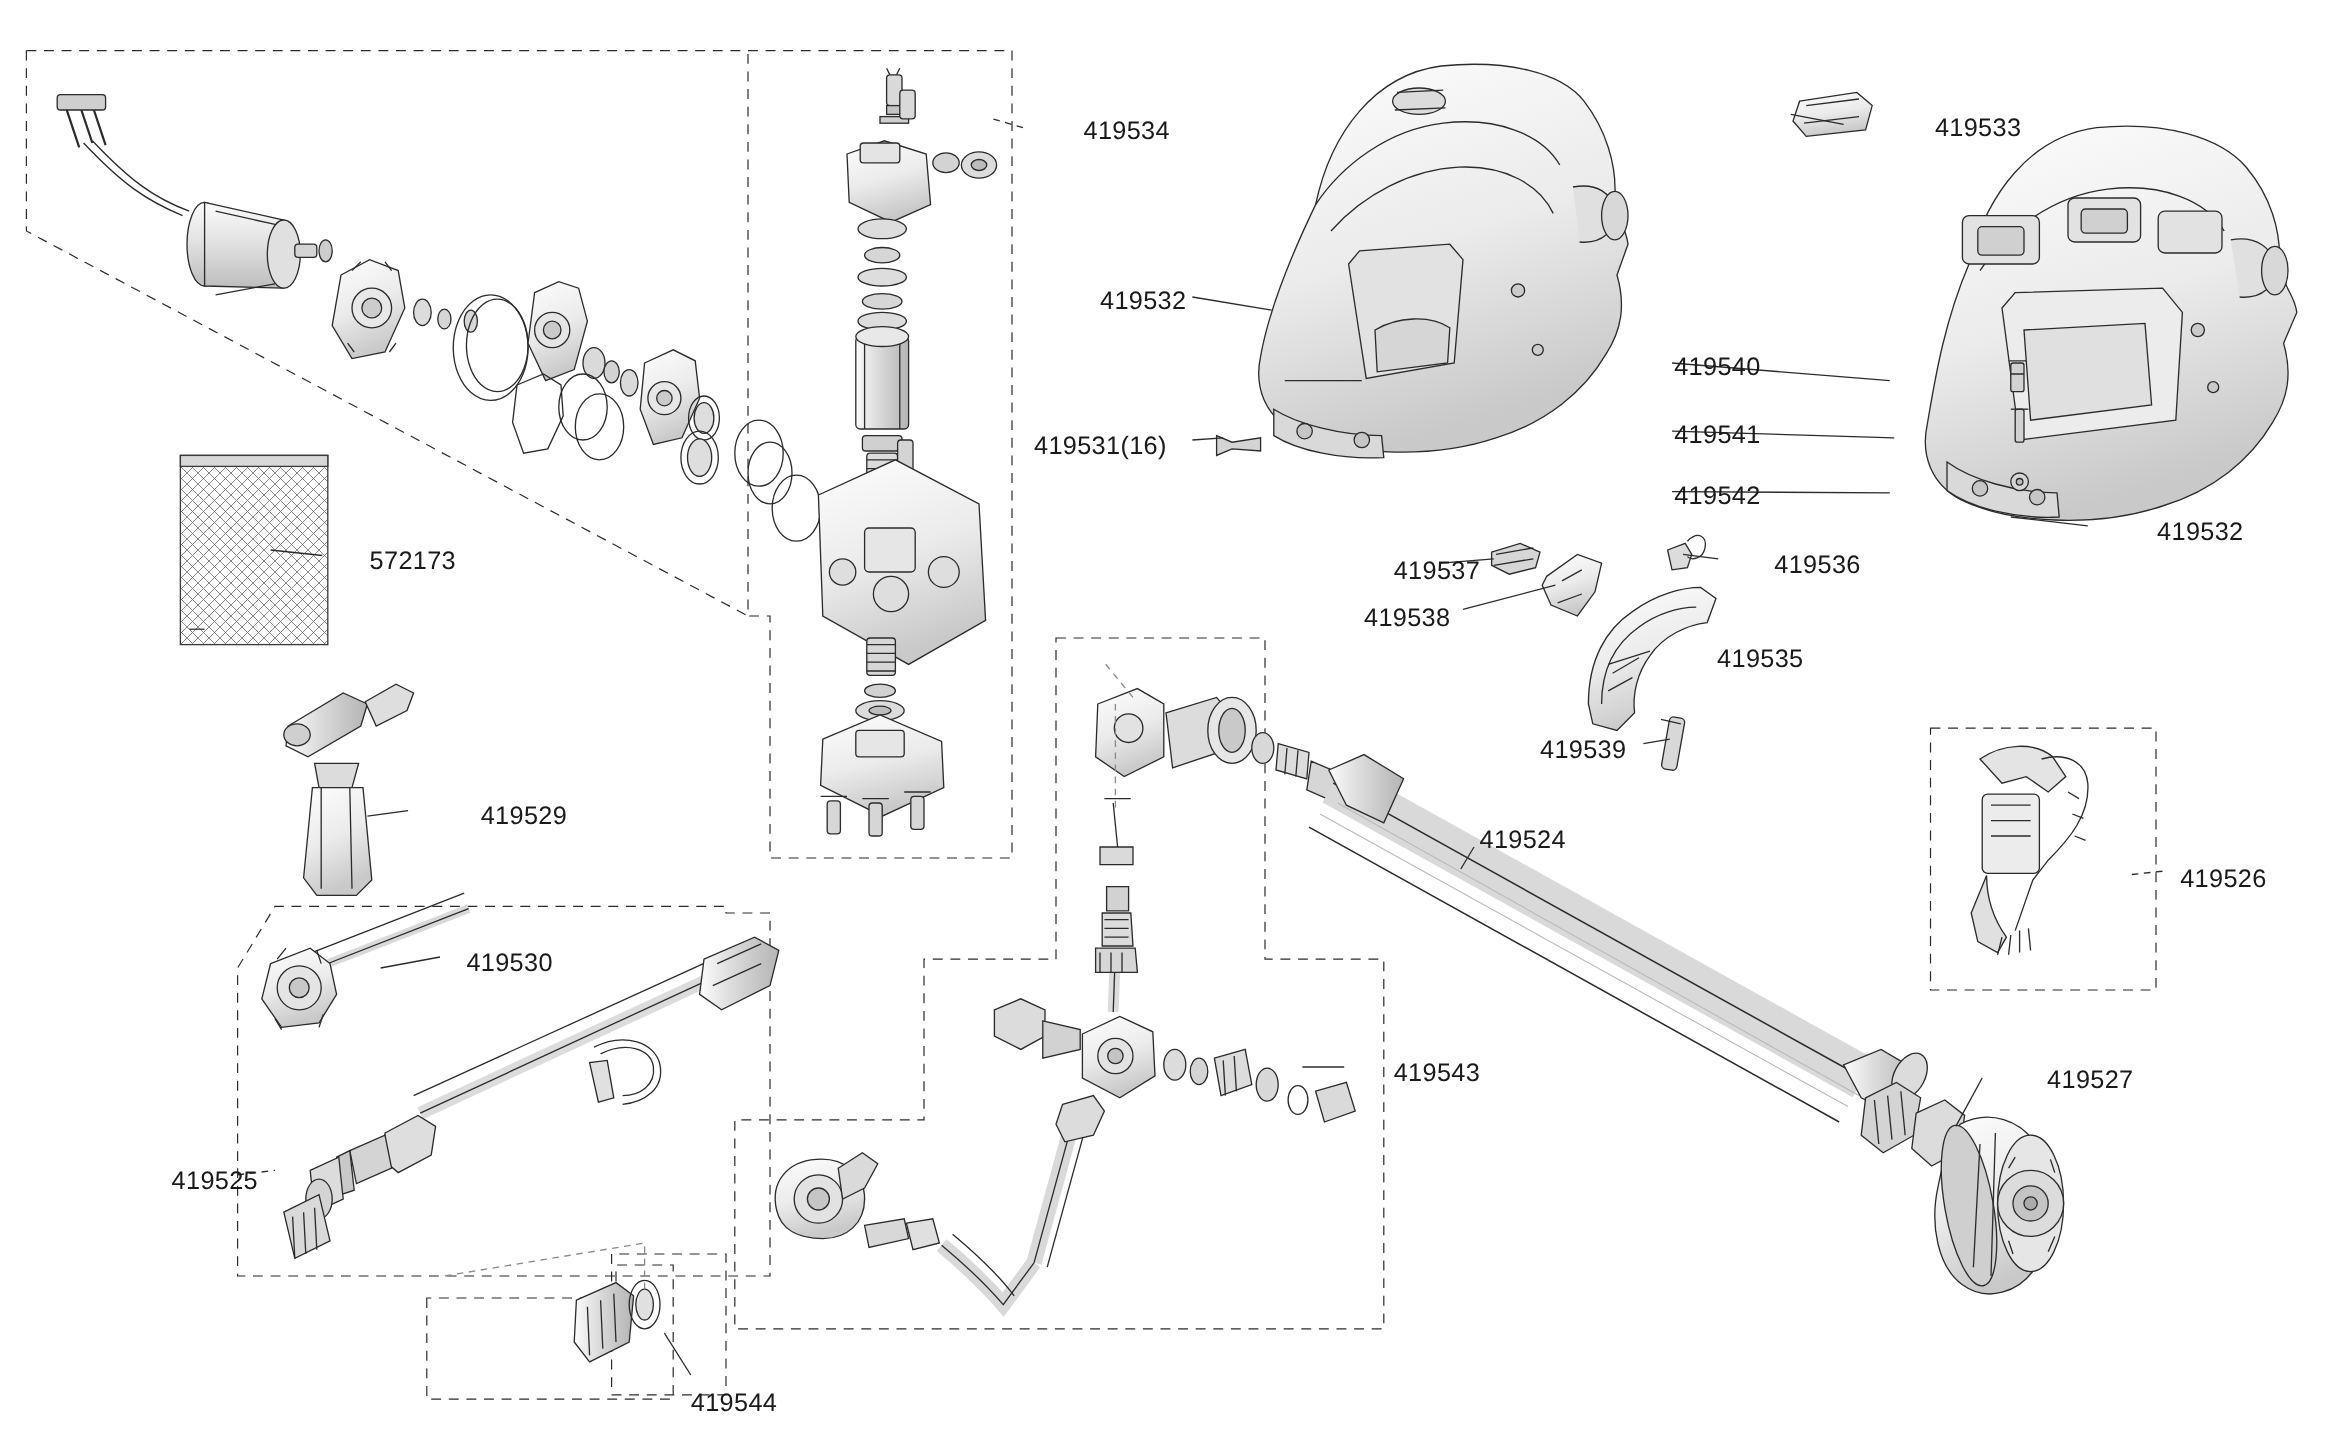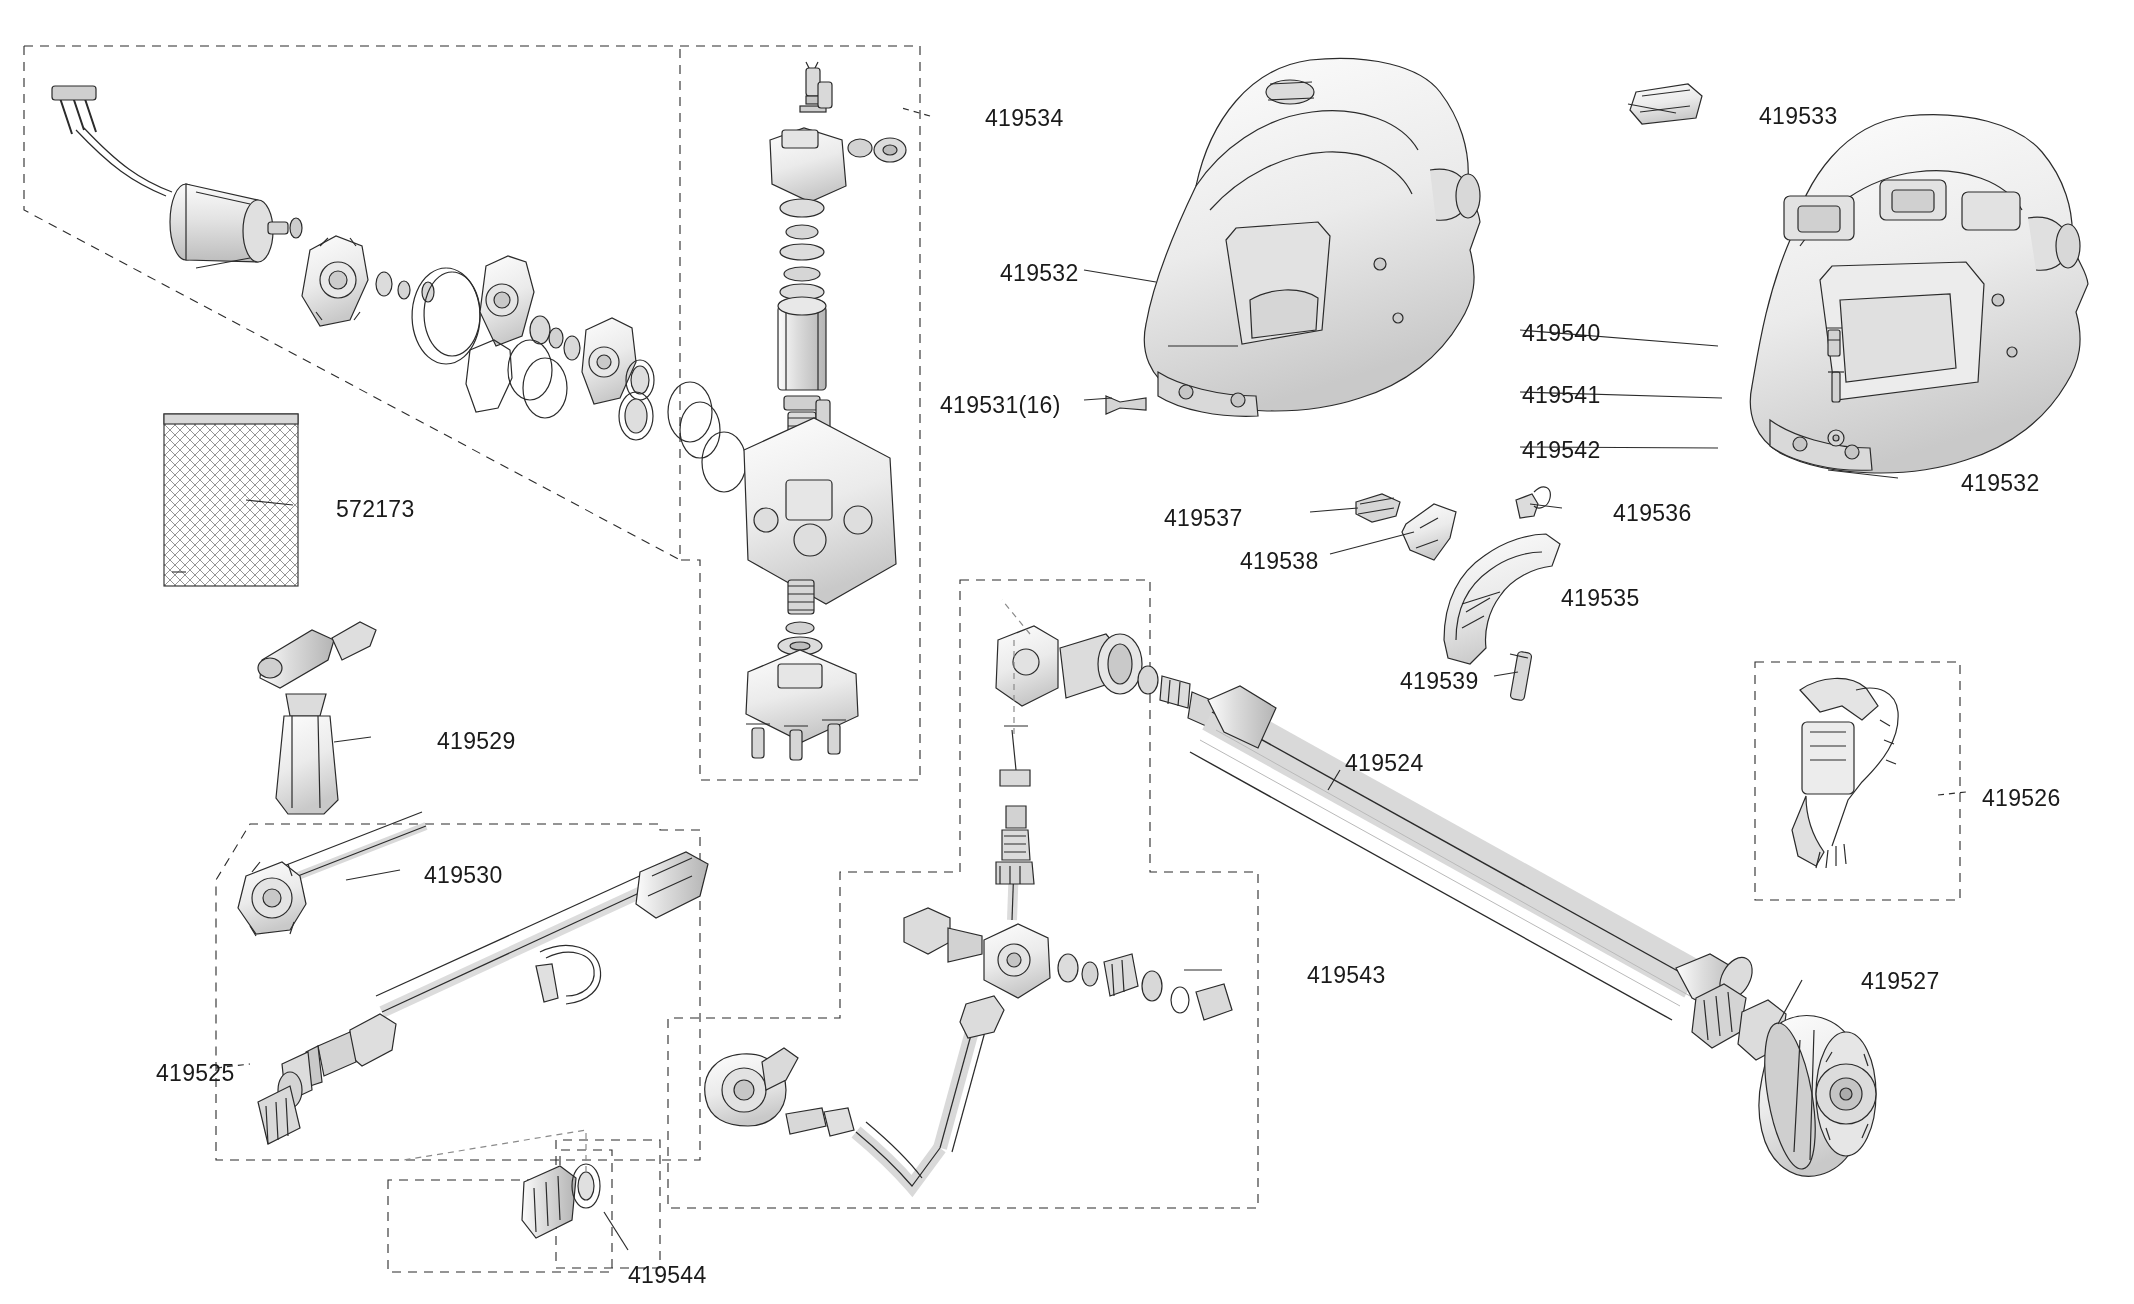--- a/index.html
+++ b/index.html
@@ -363,26 +363,26 @@
   <div class="callout" style="left:985px; top:105px;">419534</div>
   <div class="callout" style="left:1735px; top:103px;margin-left:24px;">419533</div>
   <div class="callout" style="left:1000px; top:260px;">419532</div>
   <div class="callout" style="left:1522px; top:320px;">419540</div>
   <div class="callout" style="left:1522px; top:382px;">419541</div>
   <div class="callout" style="left:1522px; top:437px;">419542</div>
   <div class="callout" style="left:1961px; top:470px;">419532</div>
   <div class="callout" style="left:940px; top:392px;">419531(16)</div>
   <div class="callout" style="left:336px; top:496px;">572173</div>
   <div class="callout" style="left:1613px; top:500px;">419536</div>
-  <div class="callout" style="left:1164px; top:505px;">419537</div>
+  <div class="callout" style="left:1267px; top:505px;">419537</div>
   <div class="callout" style="left:1240px; top:548px;">419538</div>
   <div class="callout" style="left:1561px; top:585px;">419535</div>
   <div class="callout" style="left:415px; top:728px;margin-left:22px;">419529</div>
   <div class="callout" style="left:1400px; top:668px;">419539</div>
   <div class="callout" style="left:1345px; top:750px;text-align:right;">419524</div>
   <div class="callout" style="left:1982px; top:785px;">419526</div>
   <div class="callout" style="left:424px; top:862px;">419530</div>
   <div class="callout" style="left:1861px; top:968px;">419527</div>
-  <div class="callout" style="left:1267px; top:962px;margin-left:40px;">419543</div>
+  <div class="callout" style="left:1267px; top:962px;">419543</div>
   <div class="callout" style="left:156px; top:1060px;">419525</div>
   <div class="callout" style="left:628px; top:1262px;">419544</div>
 
 </div>
 
 </body></html>

